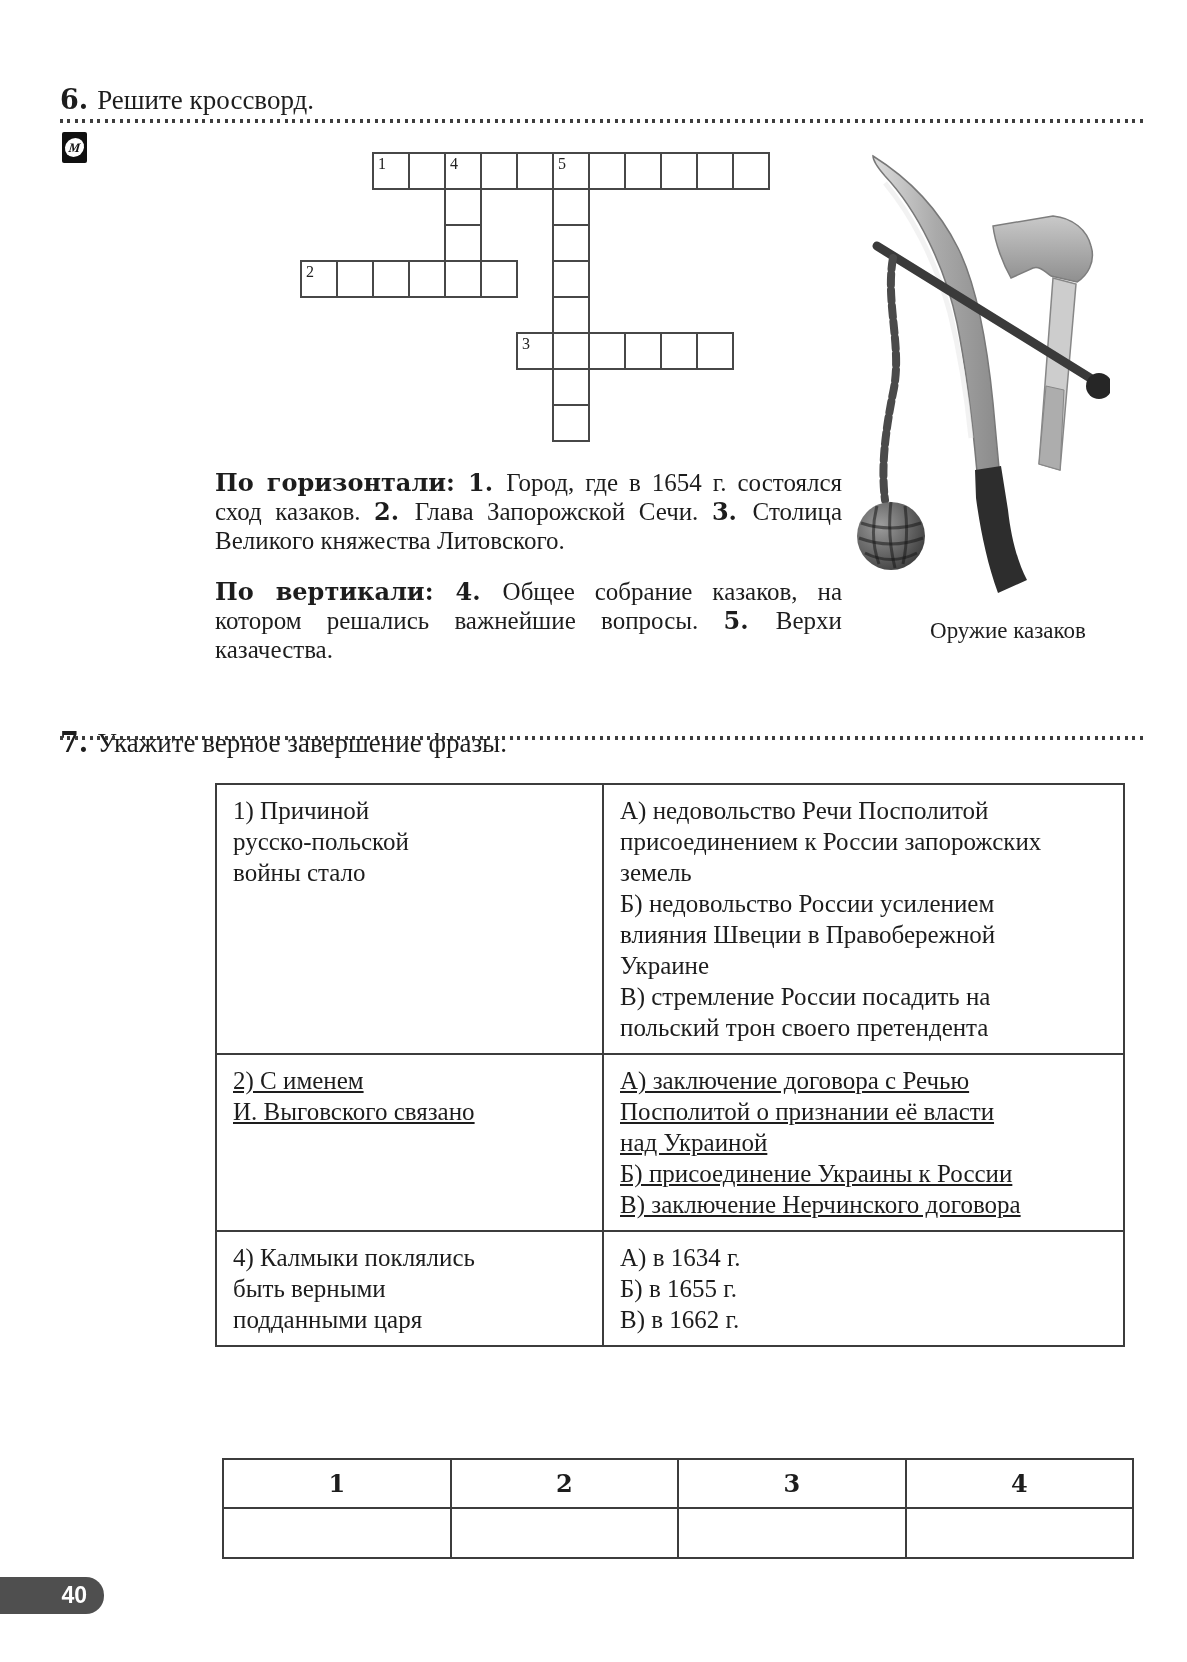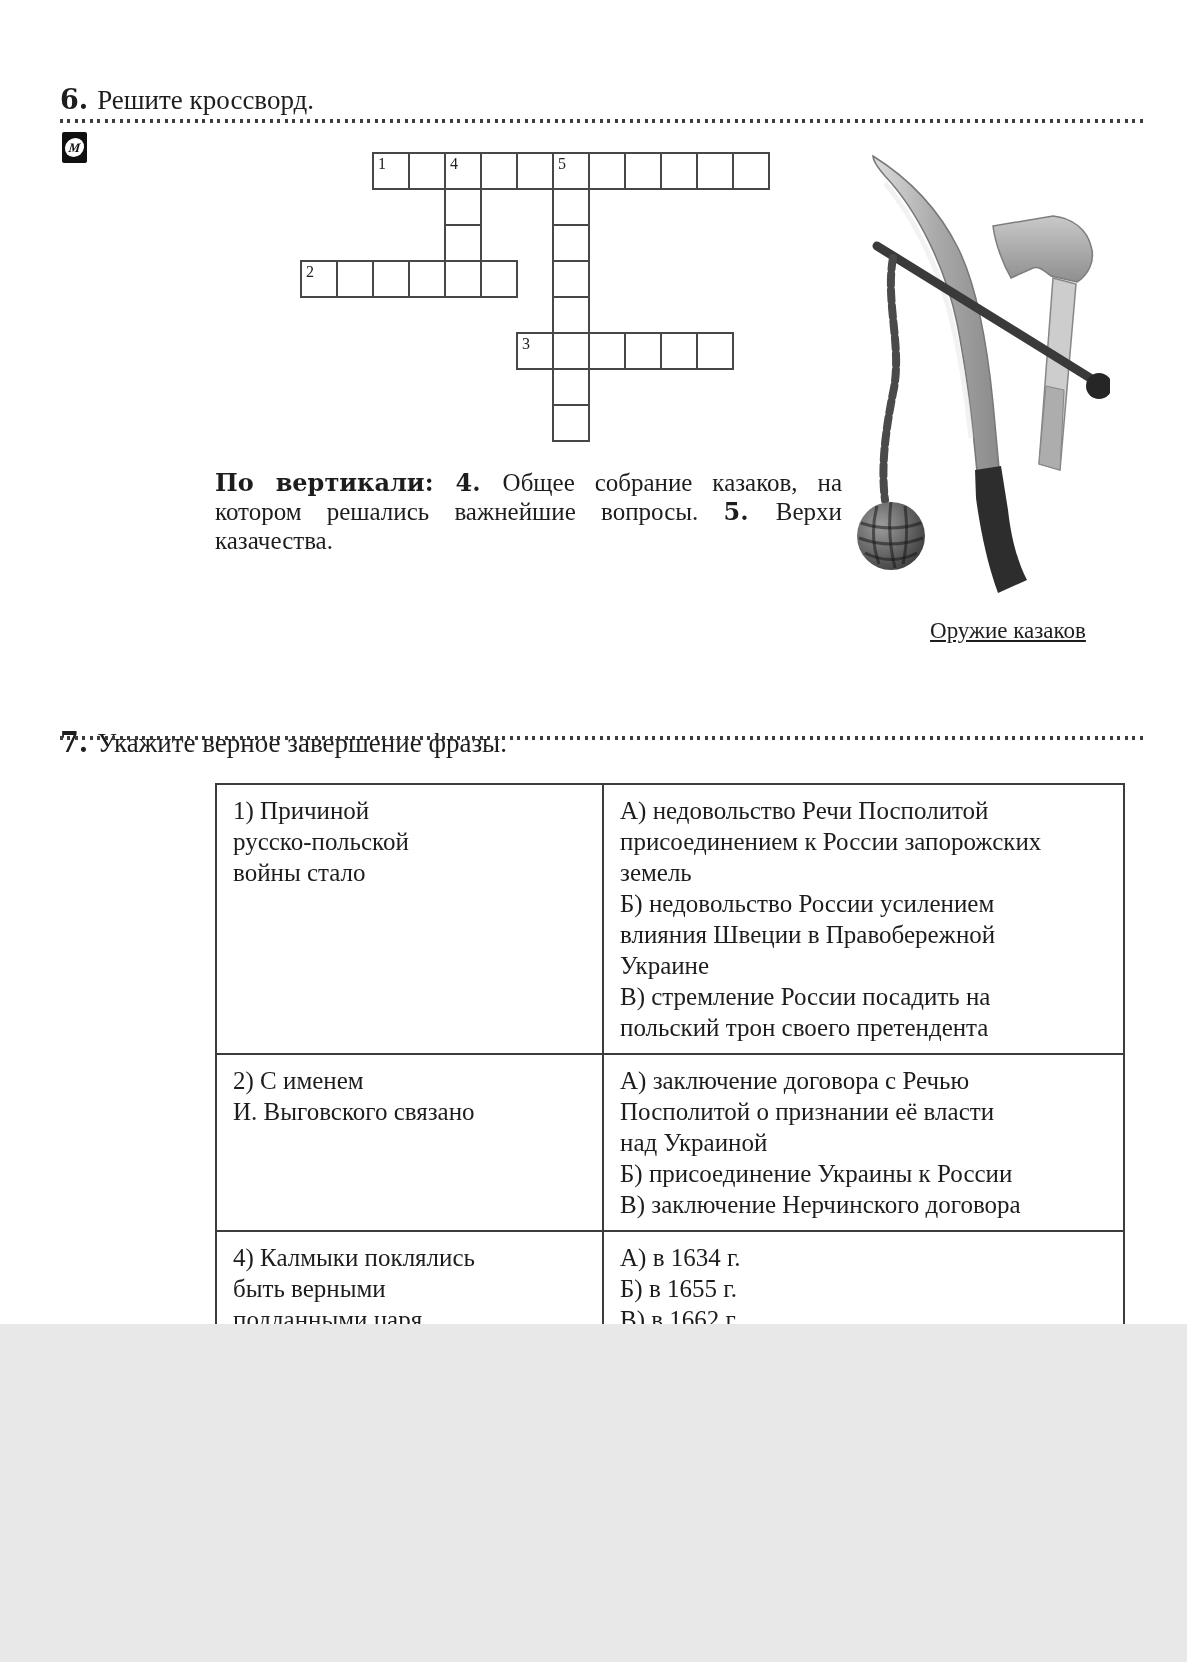--- a/index.html
+++ b/index.html
@@ -1,17 +1,17 @@
 <!DOCTYPE html>
 <html><head>
 <meta charset="utf-8">
 <style>
   html,body{margin:0;padding:0;background:#e8e8e8;}
   .page{
-    position:relative;width:1187px;height:1324px;margin:0 auto;
+    position:relative;width:1187px;height:1662px;margin:0 auto;
     background:#ffffff;overflow:hidden;
     font-family:"Liberation Serif", serif;color:#1d1d1d;
   }
   
   .task-header{position:absolute;left:60px;font-size:27px;white-space:nowrap;}
   .task-header .tnum{font-weight:bold;font-family:"DejaVu Serif", serif;}
   .task-header .ttitle{margin-left:9px;}
   .dotted{
     position:absolute;left:60px;width:1085px;height:4px;
     background-image:repeating-linear-gradient(to right,#3d3d3d 0 3px,transparent 3px 7.5px);
@@ -35,21 +35,21 @@
   .cw-num{
     display:block;font-size:16px;line-height:16px;margin:2px 0 0 4px;color:#222;
     font-family:"Liberation Serif", serif;
   }
   
   #clues{position:absolute;left:215px;top:468px;width:627px;font-size:25px;line-height:29px;}
   #clues p{margin:0 0 22px 0;text-align:justify;}
   #clues b{font-family:"DejaVu Serif", serif;font-size:24px;}
   
   #weapons{position:absolute;left:815px;top:138px;}
-  .caption{position:absolute;left:848px;top:618px;width:320px;text-align:center;font-size:23px;text-decoration:underline;}
+  .caption{position:absolute;left:848px;top:618px;width:320px;text-align:center;font-size:23px;}
   
   table{border-collapse:collapse;table-layout:fixed;}
   #qtable{position:absolute;left:215px;top:783px;width:910px;}
   #qtable td{
     border:2px solid #3c3c3c;vertical-align:top;padding:10px 16px;
     font-size:25px;line-height:31px;white-space:pre-line;
   }
   #qtable td.qcell{width:353px;}
   
   #atable{position:absolute;left:222px;top:1458px;width:912px;}
@@ -116,20 +116,21 @@
       <div class="cw-cell" style="left: 144px; top: 72px;"></div>
       <div class="cw-cell" style="left: 252px; top: 36px;"></div>
       <div class="cw-cell" style="left: 252px; top: 72px;"></div>
       <div class="cw-cell" style="left: 252px; top: 108px;"></div>
       <div class="cw-cell" style="left: 252px; top: 144px;"></div>
       <div class="cw-cell" style="left: 252px; top: 216px;"></div>
       <div class="cw-cell" style="left: 252px; top: 252px;"></div>
     </div>
 
   <div id="clues">
+      <p><b>По горизонтали: </b><b>1. </b><span>Город, где в 1654 г. состоялся сход казаков. </span><b>2. </b><span>Глава Запорожской Сечи. </span><b>3. </b><span>Столица Великого княжества Литовского. </span></p>
       <p><b>По вертикали: </b><b>4. </b><span>Общее собрание казаков, на котором решались важнейшие вопросы. </span><b>5. </b><span>Верхи казачества. </span></p>
     </div>
 
   <svg id="weapons" width="295" height="460" viewBox="0 0 295 460">
     <defs>
       <linearGradient id="bladeg" x1="0" y1="0" x2="1" y2="0">
         <stop offset="0" stop-color="#dcdcdc"></stop>
           <stop offset="0.5" stop-color="#aaaaaa"></stop>
           <stop offset="1" stop-color="#8b8b8b"></stop>
       </linearGradient>
@@ -179,21 +180,21 @@
 войны стало</td>
           <td>А) недовольство Речи Посполитой
 присоединением к России запорожских
 земель
 Б) недовольство России усилением
 влияния Швеции в Правобережной
 Украине
 В) стремление России посадить на
 польский трон своего претендента</td>
         </tr>
-        <tr style="height: 177px;">
+        <tr style="height: 177px; text-decoration: underline;">
           <td class="qcell">2) С именем
 И. Выговского связано</td>
           <td>А) заключение договора с Речью
 Посполитой о признании её власти
 над Украиной
 Б) присоединение Украины к России
 В) заключение Нерчинского договора</td>
         </tr>
         <tr style="height: 110px; margin-left: 12px;">
           <td class="qcell">4) Калмыки поклялись

